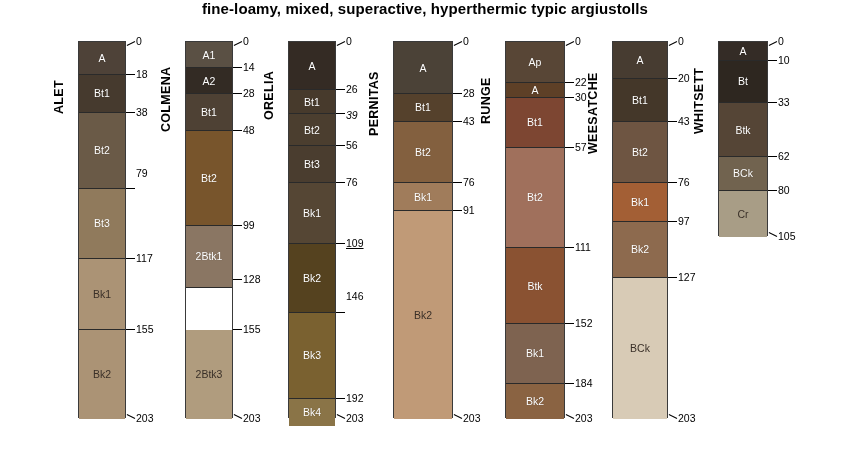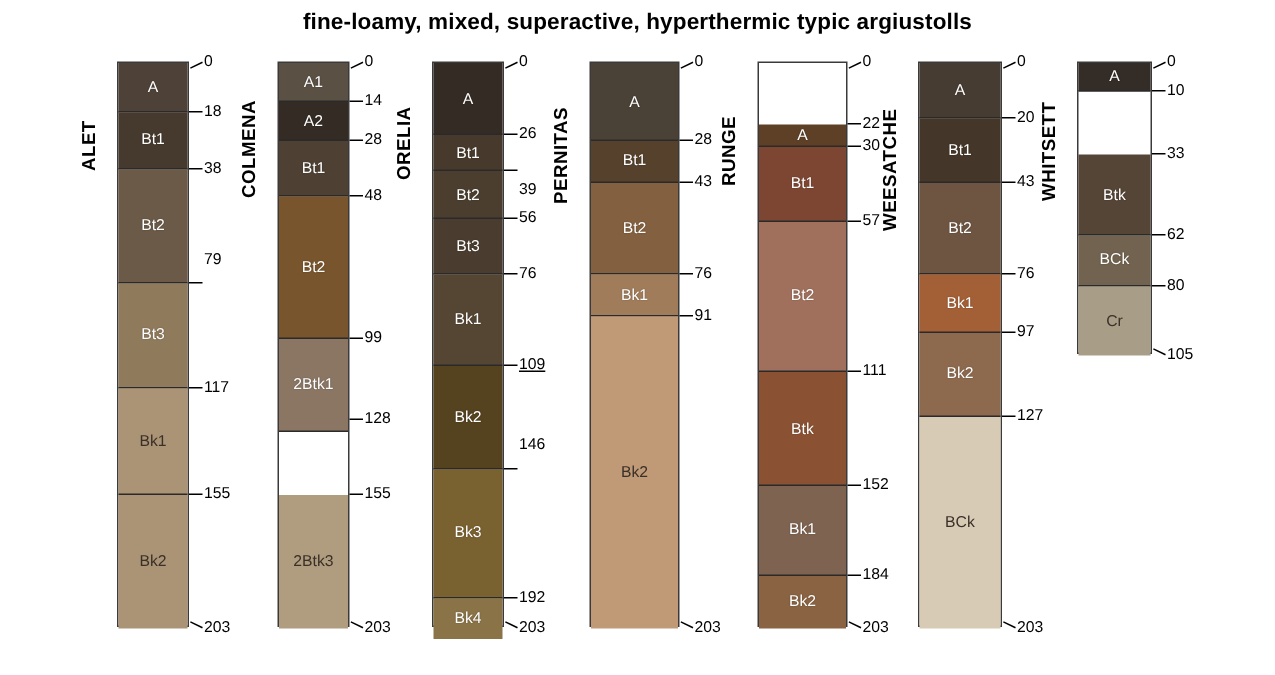--- a/index.html
+++ b/index.html
@@ -16,21 +16,21 @@
   }
   #plot {
     position: absolute;
     left: 0; top: 0;
     width: 850px;
     height: 450px;
   }
   #chart-title {
     position: absolute;
     left: 0;
-    top: 6px;
+    top: 0;
     width: 850px;
     text-align: center;
     font-size: 15px;
     font-weight: bold;
     color: #000000;
     letter-spacing: 0.1px;
   }
   .profile {
     position: absolute;
     top: 0;
@@ -218,21 +218,21 @@
           <div class="horizon" style="top: 356.571px; height: 27px; background: rgb(138, 116, 71); border-bottom: none;">
             <div class="horizon-label">Bk4</div>
           </div>
         </div>
         <div class="axis" style="left: 336px; top: 41px; height: 377px;">
           <div class="tick tick-0" style="top: 0px;"></div>
           <div class="tick-label" style="top: 0px;">0</div>
           <div class="tick" style="top: 48.2857px;"></div>
           <div class="tick-label" style="top: 48.2857px;">26</div>
           <div class="tick" style="top: 72.4286px;"></div>
-          <div class="tick-label" style="top: 85px;">39</div>
+          <div class="tick-label" style="top: 74px; font-style: italic;">39</div>
           <div class="tick" style="top: 104px;"></div>
           <div class="tick-label" style="top: 104px;">56</div>
           <div class="tick" style="top: 141.143px;"></div>
           <div class="tick-label" style="top: 141.143px;">76</div>
           <div class="tick" style="top: 202.429px;"></div>
           <div class="tick-label" style="top: 202.429px; text-decoration: underline;">109</div>
           <div class="tick" style="top: 271.143px;"></div>
           <div class="tick-label" style="top: 255px;">146</div>
           <div class="tick" style="top: 356.571px;"></div>
           <div class="tick-label" style="top: 356.571px;">192</div>
@@ -270,20 +270,23 @@
           <div class="tick-label" style="top: 141.143px;">76</div>
           <div class="tick" style="top: 169px;"></div>
           <div class="tick-label" style="top: 169px;">91</div>
           <div class="tick tick-last" style="top: 377px;"></div>
           <div class="tick-label" style="top: 377px;">203</div>
         </div>
       </div>
       <div class="profile">
         <div class="profile-name" style="left: 493px; top: 110px;">RUNGE</div>
         <div class="column" style="left: 505px; top: 41px; width: 60px; height: 377px;">
+          <div class="horizon" style="top: 0px; height: 40.8571px; background: rgb(88, 70, 54);">
+            <div class="horizon-label">Ap</div>
+          </div>
           <div class="horizon" style="top: 40.8571px; height: 14.8571px; background: rgb(94, 64, 39);">
             <div class="horizon-label">A</div>
           </div>
           <div class="horizon" style="top: 55.7143px; height: 50.1429px; background: rgb(125, 70, 50);">
             <div class="horizon-label">Bt1</div>
           </div>
           <div class="horizon" style="top: 105.857px; height: 100.286px; background: rgb(160, 112, 92);">
             <div class="horizon-label">Bt2</div>
           </div>
           <div class="horizon" style="top: 206.143px; height: 76.1429px; background: rgb(138, 82, 50);">
@@ -353,20 +356,23 @@
           <div class="tick tick-last" style="top: 377px;"></div>
           <div class="tick-label" style="top: 377px;">203</div>
         </div>
       </div>
       <div class="profile">
         <div class="profile-name" style="left: 706px; top: 120px;">WHITSETT</div>
         <div class="column" style="left: 718px; top: 41px; width: 50px; height: 195px;">
           <div class="horizon" style="top: 0px; height: 18.5714px; background: rgb(52, 44, 38);">
             <div class="horizon-label">A</div>
           </div>
+          <div class="horizon" style="top: 18.5714px; height: 42.7143px; background: rgb(46, 39, 32);">
+            <div class="horizon-label">Bt</div>
+          </div>
           <div class="horizon" style="top: 61.2857px; height: 53.8571px; background: rgb(85, 69, 54);">
             <div class="horizon-label">Btk</div>
           </div>
           <div class="horizon" style="top: 115.143px; height: 33.4286px; background: rgb(113, 99, 79);">
             <div class="horizon-label">BCk</div>
           </div>
           <div class="horizon" style="top: 148.571px; height: 46.4286px; background: rgb(168, 157, 134); border-bottom: none;">
             <div class="horizon-label dark-text">Cr</div>
           </div>
         </div>

